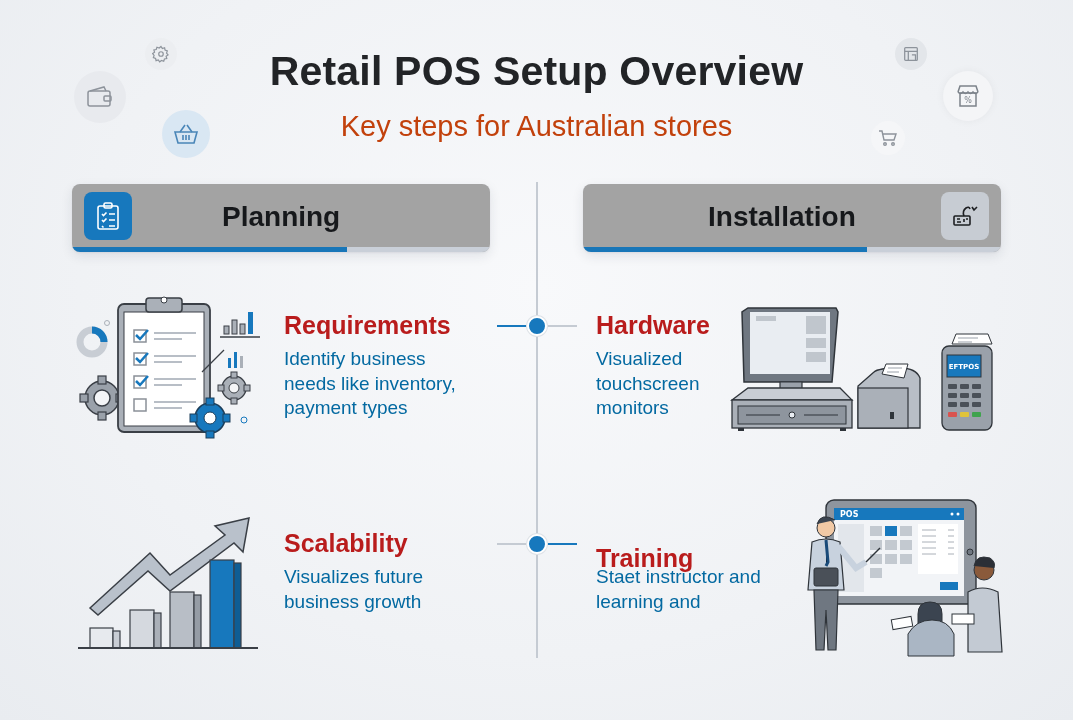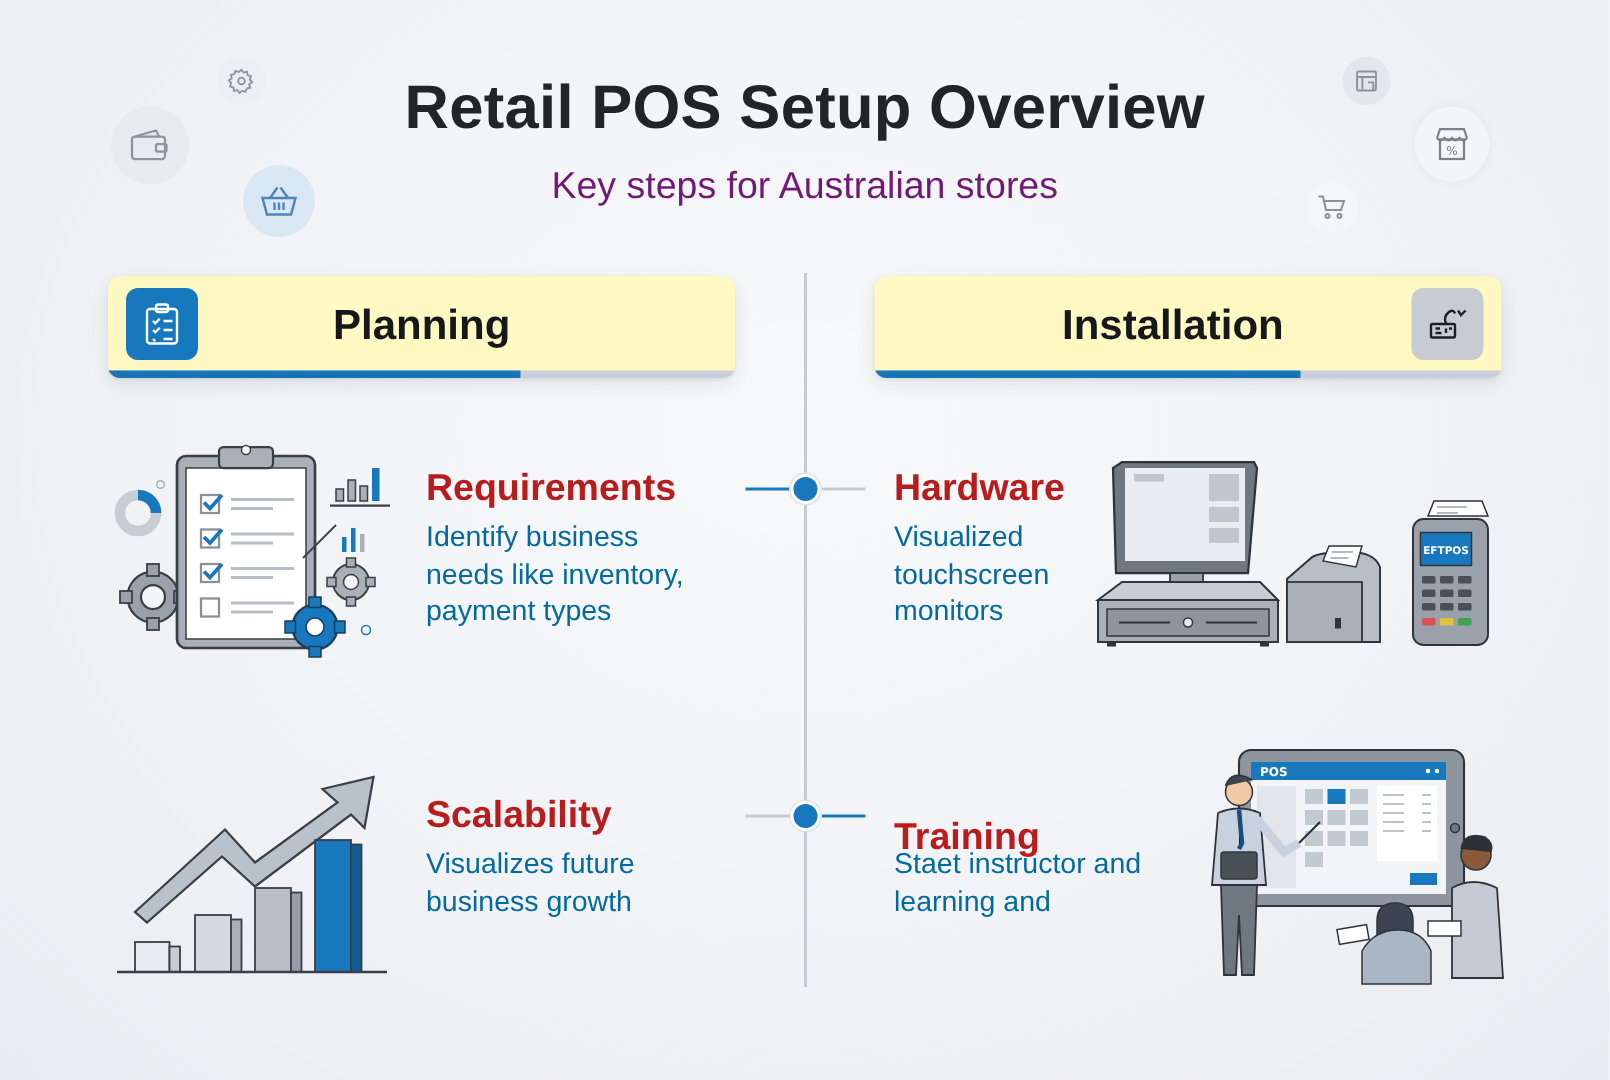--- a/index.html
+++ b/index.html
@@ -12,32 +12,32 @@
   }
   .abs { position: absolute; }
 
   
   .title {
     left: 0; width: 1073px; top: 48px; text-align: center;
     font-size: 41px; font-weight: 700; color: #222427; letter-spacing: 0.2px;
   }
   .subtitle {
     left: 0; width: 1073px; top: 110px; text-align: center;
-    font-size: 25px; color: #701a75;
+    font-size: 29px; color: #c2410c;
   }
 
   
   .bubble {
     border-radius: 50%;
     display: flex; align-items: center; justify-content: center;
   }
 
   
   .section-card {
-    background: #fef9c3;
+    background: #a3a3a3;
     border-radius: 8px;
     box-shadow: 0 4px 12px rgba(30,40,60,0.10), 0 1px 2px rgba(30,40,60,0.06);
     overflow: hidden;
   }
   .section-card .label {
     position: absolute; top: 0; height: 66px; line-height: 66px;
     font-size: 28px; font-weight: 700; color: #16181b;
   }
   .section-card .bar-track {
     position: absolute; left: 0; right: 0; bottom: 0; height: 5px; background: #c9cfd8;

